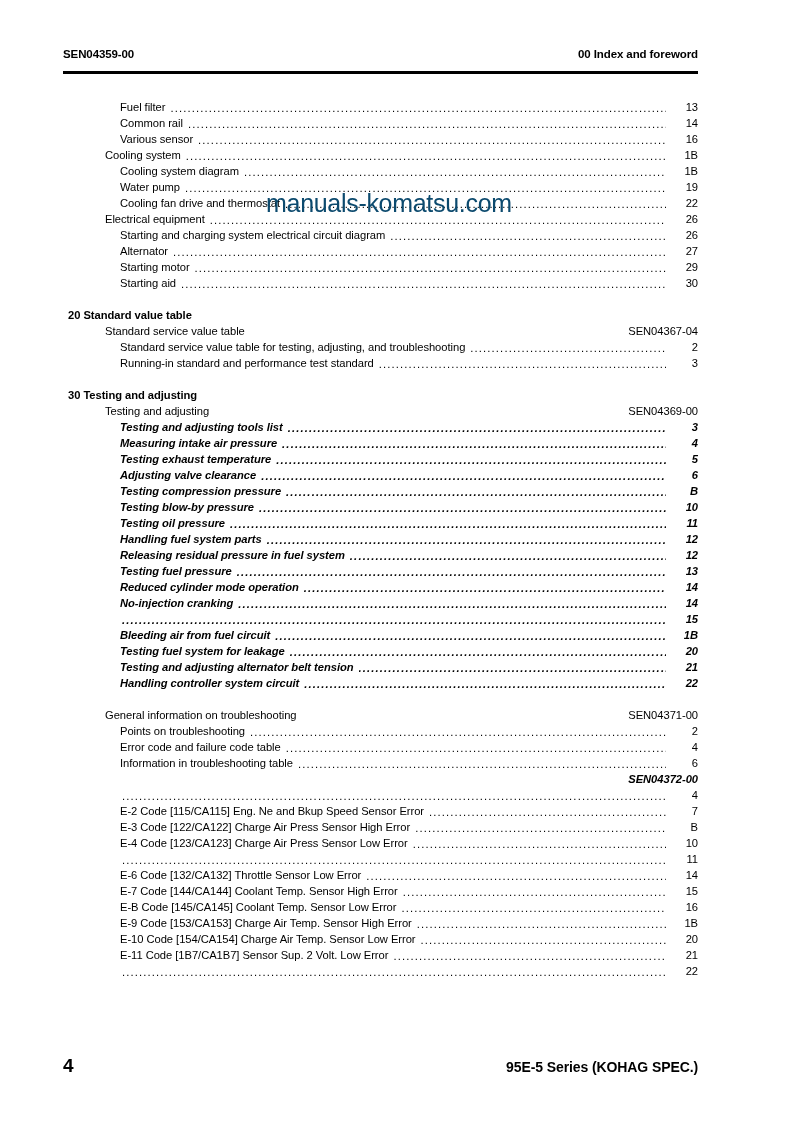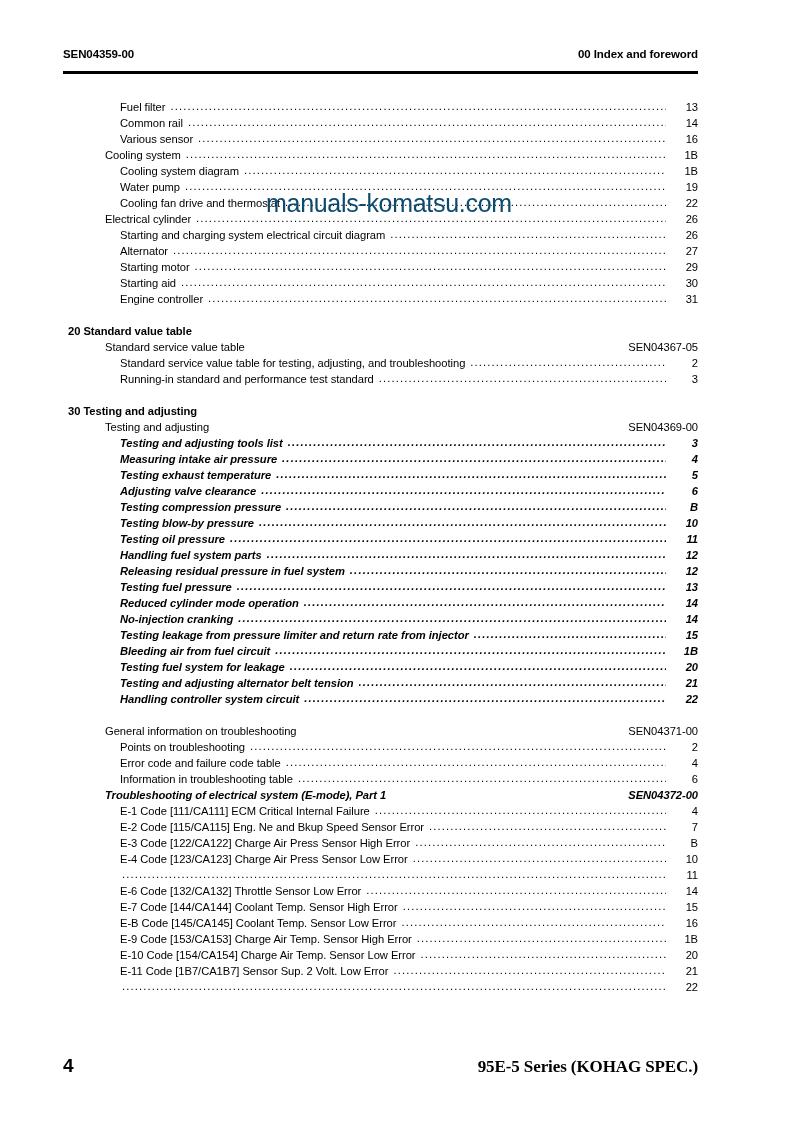--- a/index.html
+++ b/index.html
@@ -50,21 +50,21 @@
     width: 635px;
     font-size: 11.2px;
     letter-spacing: -0.05px;
   }
 
   .toc-section { margin: 0; }
   .toc-gap { height: 16px; }
 
   .row {
     display: flex;
-    align-items: center;
+    align-items: flex-end;
     height: 16px;
     line-height: 16px;
     white-space: nowrap;
   }
   .row .label {
     flex: 0 0 auto;
     padding-right: 3px;
   }
   .row .leader {
     flex: 1 1 auto;
@@ -123,24 +123,23 @@
     width: 635px;
     display: flex;
     justify-content: space-between;
     align-items: baseline;
   }
   .footer-page {
     font-size: 19px;
     font-weight: bold;
   }
   .footer-series {
-    font-size: 17px;
+    font-size: 14px;
     font-weight: bold;
     letter-spacing: -0.1px;
-    font-family: Liberation Serif, serif;
   }
 </style>
 </head>
 <body>
 
 <div class="page">
 
   <div class="page-header">
     <span>SEN04359-00</span>
     <span>00 Index and foreword</span>
@@ -178,21 +177,21 @@
           <span class="label">Water pump</span>
           <span class="leader"></span>
           <span class="pagenum">19</span>
         </div>
         <div class="row lvl-item">
           <span class="label">Cooling fan drive and thermostat</span>
           <span class="leader"></span>
           <span class="pagenum">22</span>
         </div>
         <div class="row lvl-sub">
-          <span class="label">Electrical cylinder</span>
+          <span class="label">Electrical equipment</span>
           <span class="leader"></span>
           <span class="pagenum">26</span>
         </div>
         <div class="row lvl-item">
           <span class="label">Starting and charging system electrical circuit diagram</span>
           <span class="leader"></span>
           <span class="pagenum">26</span>
         </div>
         <div class="row lvl-item">
           <span class="label">Alternator</span>
@@ -201,36 +200,31 @@
         </div>
         <div class="row lvl-item">
           <span class="label">Starting motor</span>
           <span class="leader"></span>
           <span class="pagenum">29</span>
         </div>
         <div class="row lvl-item">
           <span class="label">Starting aid</span>
           <span class="leader"></span>
           <span class="pagenum">30</span>
-        </div>
-        <div class="row lvl-item">
-          <span class="label">Engine controller</span>
-          <span class="leader"></span>
-          <span class="pagenum">31</span>
         </div>
       </div>
       <div class="toc-gap"></div>
       <div class="toc-section">
         <div class="row lvl-sec">
           <span class="label">20 Standard value table</span>
         </div>
         <div class="row lvl-sub">
           <span class="label">Standard service value table</span>
           <span class="leader blank"></span>
-          <span class="sen">SEN04367-05</span>
+          <span class="sen">SEN04367-04</span>
         </div>
         <div class="row lvl-item">
           <span class="label">Standard service value table for testing, adjusting, and troubleshooting</span>
           <span class="leader"></span>
           <span class="pagenum">2</span>
         </div>
         <div class="row lvl-item">
           <span class="label">Running-in standard and performance test standard</span>
           <span class="leader"></span>
           <span class="pagenum">3</span>
@@ -300,21 +294,20 @@
           <span class="label">Reduced cylinder mode operation</span>
           <span class="leader"></span>
           <span class="pagenum">14</span>
         </div>
         <div class="row lvl-item bold">
           <span class="label">No-injection cranking</span>
           <span class="leader"></span>
           <span class="pagenum">14</span>
         </div>
         <div class="row lvl-item bold">
-          <span class="label">Testing leakage from pressure limiter and return rate from injector</span>
           <span class="leader"></span>
           <span class="pagenum">15</span>
         </div>
         <div class="row lvl-item bold">
           <span class="label">Bleeding air from fuel circuit</span>
           <span class="leader"></span>
           <span class="pagenum">1B</span>
         </div>
         <div class="row lvl-item bold">
           <span class="label">Testing fuel system for leakage</span>
@@ -348,26 +341,24 @@
           <span class="label">Error code and failure code table</span>
           <span class="leader"></span>
           <span class="pagenum">4</span>
         </div>
         <div class="row lvl-item">
           <span class="label">Information in troubleshooting table</span>
           <span class="leader"></span>
           <span class="pagenum">6</span>
         </div>
         <div class="row lvl-sub bold">
-          <span class="label">Troubleshooting of electrical system (E-mode), Part 1</span>
           <span class="leader blank"></span>
           <span class="sen">SEN04372-00</span>
         </div>
         <div class="row lvl-item">
-          <span class="label">E-1 Code [111/CA111] ECM Critical Internal Failure</span>
           <span class="leader"></span>
           <span class="pagenum">4</span>
         </div>
         <div class="row lvl-item">
           <span class="label">E-2 Code [115/CA115] Eng. Ne and Bkup Speed Sensor Error</span>
           <span class="leader"></span>
           <span class="pagenum">7</span>
         </div>
         <div class="row lvl-item">
           <span class="label">E-3 Code [122/CA122] Charge Air Press Sensor High Error</span>

